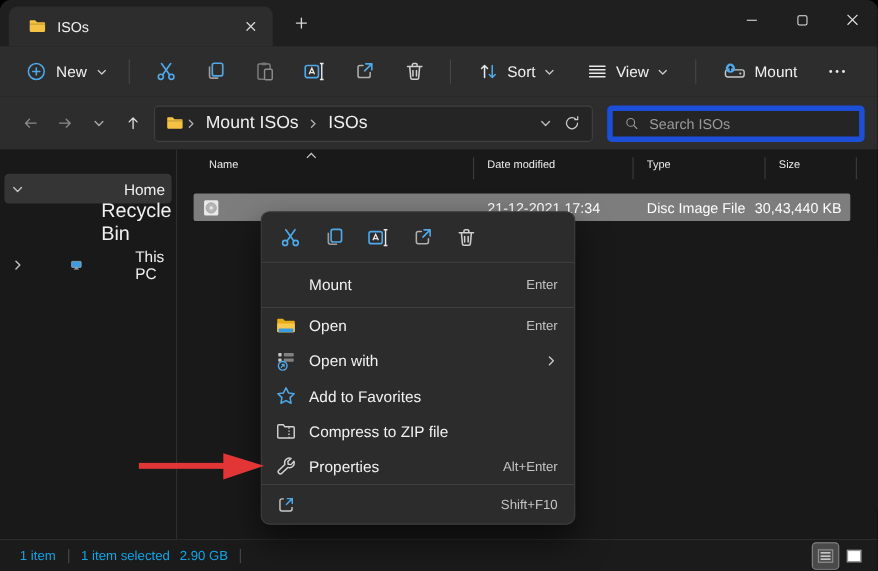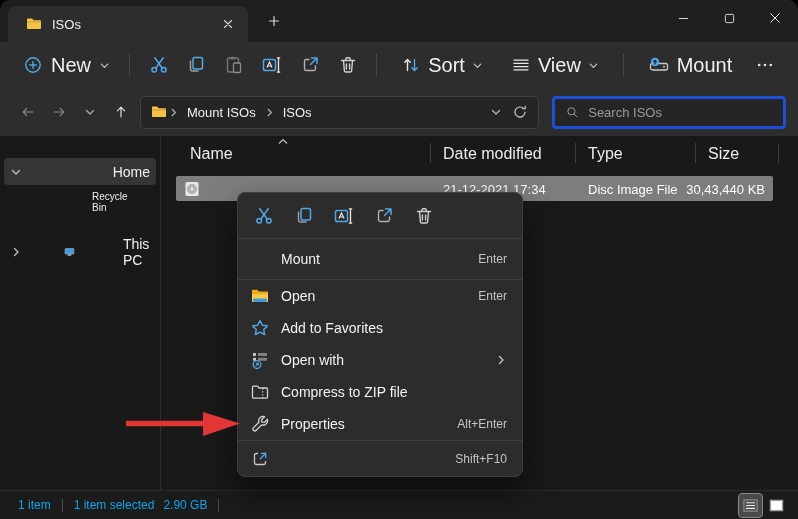--- a/index.html
+++ b/index.html
@@ -15,56 +15,56 @@
   .tab-title { font-size:13px; margin-left:10px; flex:1; color:#f0f0f0; }
   .sq-btn { width:24px; height:24px; display:flex; align-items:center; justify-content:center; border-radius:4px; }
   .newtab { position:absolute; left:262px; top:9px; }
   .win-controls { position:absolute; right:0; top:0; height:36px; display:flex; }
   .win-btn { width:46px; height:36px; display:flex; align-items:center; justify-content:center; }
 
   
   .toolbar { position:absolute; top:42px; left:0; right:0; height:46px; background:var(--chrome-bg,#2d2d2d);
              display:flex; align-items:center; padding:0 14px; }
   .tb-new { display:flex; align-items:center; gap:8px; padding:7px 9px; border-radius:4px; }
-  .tb-label { font-size:20px; color:#f0f0f0; }
+  .tb-label { font-size:14px; color:#f0f0f0; }
   .tb-divider { width:1px; height:22px; background:#474747; margin:0 10px; }
   .tb-icon-btn { width:40px; height:34px; display:flex; align-items:center; justify-content:center; border-radius:4px; margin:0 4px; }
   .tb-group { display:flex; align-items:center; gap:7px; padding:7px 9px; border-radius:4px; margin:0 5px; }
   .ic20 { width:20px; height:20px; }
   .ic16 { width:16px; height:16px; }
   .ic12 { width:12px; height:12px; }
   .chev { width:11px; height:11px; color:#c8c8c8; }
 
   
   .addressbar { position:absolute; top:88px; left:0; right:0; height:48px; background:var(--chrome-bg,#2d2d2d);
                 display:flex; align-items:center; padding:0 12px; }
   .nav-btn { width:31px; height:31px; display:flex; align-items:center; justify-content:center; border-radius:4px; }
   .crumb-box { flex:1; height:33px; background:#252525; border:1px solid #404040; border-radius:4px;
                display:flex; align-items:center; padding:0 6px 0 10px; margin:0 13px 0 4px; }
-  .crumb { font-size:13px; color:#f0f0f0; padding:3px 7px; border-radius:3px; }
+  .crumb { font-size:16px; color:#f0f0f0; padding:3px 7px; border-radius:3px; }
   .crumb-sep { width:11px; height:11px; color:#b0b0b0; margin:0 1px; }
   .crumb-spacer { flex:1; }
-  .search-box { width:234px; height:33px; background:#252525; border:3px solid #1d4ed8; border-radius:4px;
+  .search-box { width:234px; height:33px; background:#252525; border:5px solid #1d4ed8; border-radius:4px;
                 display:flex; align-items:center; padding:0 10px; gap:9px; }
   .search-box input { background:transparent; border:0; outline:0; color:#e8e8e8; font-size:13px; width:100%;
                       font-family:"Liberation Sans", sans-serif; }
   .search-box input::placeholder { color:#9a9a9a; }
 
   
   .content { position:absolute; top:136px; left:0; right:0; bottom:29px; display:flex; background:var(--content-bg,#191919); }
   .sidebar { width:161px; border-right:1px solid #2e2e2e; padding-top:19px; }
   .side-row { display:flex; align-items:center; height:27px; margin:3px 4px; border-radius:4px; padding:0 6px; font-size:14px; color:#f0f0f0;gap:40px; }
   .side-row.selected { background:#353535; }
   .side-chev { width:20px; display:flex; justify-content:center; color:#c0c0c0; }
   .side-icon { width:20px; height:20px; margin:0 8px 0 2px; }
-  .side-sub { padding-left:40px; font-size:10px; }
+  .side-sub { padding-left:40px; font-size:18px; }
   .pin { margin-left:auto; margin-right:6px; width:14px; height:14px; }
 
   .filepane { flex:1; position:relative; }
-  .hdr-cell { position:absolute; top:9px; font-size:16px; color:#ececec; }
+  .hdr-cell { position:absolute; top:9px; font-size:10px; color:#ececec; }
   .hdr-sep { position:absolute; top:7px; width:1px; height:20px; background:#3d3d3d; }
   .sort-caret { position:absolute; left:116px; top:1px; width:12px; height:8px; }
   .file-row { position:absolute; left:15px; top:40px; width:597px; height:25px;
               background:var(--selection-gray,#7d7d7d); border-radius:2px; font-size:13px; color:#fdfdfd; }
   .fr { position:absolute; top:50%; transform:translateY(-50%); white-space:nowrap; }
 
   
   .statusbar { position:absolute; bottom:0; left:0; right:0; height:29px; background:#1b1b1b; border-top:1px solid #2a2a2a;
                display:flex; align-items:center; padding:0 10px 0 18px; font-size:12px; color:#0ea5e9; }
   .sb-div { width:1px; height:13px; background:#4a4a4a; margin:0 11px; }
@@ -326,21 +326,21 @@
           <path d="M4.8 4.8h8.4l-.7 10.6c0 .7-.6 1.2-1.3 1.2H6.8c-.7 0-1.3-.5-1.3-1.2z" fill="#97a0a8"></path>
           <rect x="3.8" y="2.8" width="10.4" height="1.7" rx=".8" fill="#b4bbc2"></rect>
           <circle cx="9" cy="10.3" r="2.7" fill="none" stroke="var(--accent-blue)" stroke-width="1.1"></circle>
           <path d="M9 7.6l1 1-1 1" fill="none" stroke="var(--accent-blue)" stroke-width=".9"></path>
         </svg>
         <span>Recycle Bin</span>
         <svg class="pin" viewBox="0 0 16 16" fill="#c4c4c4">
           <path d="M10.3 1.6 14.4 5.7l-1.5.5-.5 1.4-2.4.9-.5 3.4-2.9-2.9-3.7 3.7-.5-.5 3.7-3.7L3.2 5.6l3.4-.5.9-2.4 1.4-.5z"></path>
         </svg>
       </div>
-      <div class="side-row" style="margin-top:23px">
+      <div class="side-row" style="margin-top:12px">
         <span class="side-chev">
             <svg class="ic12">
               <use href="#i-chev-right"></use>
             </svg>
           </span>
         <svg class="side-icon" viewBox="0 0 20 20">
           <rect x="2" y="3.8" width="16" height="10" rx="1" fill="#3d9be0" stroke="#b9c2ca" stroke-width="1"></rect>
           <path d="M8 13.8h4l.8 2.4H7.2z" fill="#aeb6bd"></path>
           <rect x="5.8" y="16.2" width="8.4" height="1.1" rx=".5" fill="#aeb6bd"></rect>
         </svg>
@@ -436,44 +436,44 @@
       <svg class="ctx-ic" viewBox="0 0 20 20">
         <path d="M2 4.7c0-.6.4-1 1-1h4.2L9 5.5h8c.6 0 1 .4 1 1V15c0 .6-.4 1-1 1H3c-.6 0-1-.4-1-1z" fill="#e8ac18"></path>
         <path d="M2 8.2h16V15c0 .6-.4 1-1 1H3c-.6 0-1-.4-1-1z" fill="#f7c94c"></path>
         <rect x="3.2" y="12.6" width="13.6" height="3.4" rx="1" fill="#3d9be0"></rect>
       </svg>
       <span>Open</span>
       <span class="ctx-shortcut">Enter</span>
     </div>
 
     <div class="ctx-item">
-      <svg class="ctx-ic" viewBox="0 0 20 20" fill="none" stroke="var(--accent-blue)" stroke-width="1.4" stroke-linejoin="round">
-        <path d="M10 2.6l2.3 4.6 5.1.7-3.7 3.6.9 5.1L10 14.2l-4.6 2.4.9-5.1L2.6 7.9l5.1-.7z"></path>
-      </svg>
-      <span>Add to Favorites</span>
-    </div>
-
-    <div class="ctx-item">
       <svg class="ctx-ic" viewBox="0 0 20 20">
         <g fill="#c8c8c8">
             <rect x="3" y="3" width="3" height="3" rx=".6"></rect>
             <rect x="3" y="7.8" width="3" height="3" rx=".6"></rect>
             <rect x="8" y="3" width="9" height="3" rx=".6" opacity=".55"></rect>
             <rect x="8" y="7.8" width="9" height="3" rx=".6" opacity=".55"></rect>
           </g>
         <circle cx="7" cy="14.6" r="3.9" fill="#2c2c2c" stroke="var(--accent-blue)" stroke-width="1.3"></circle>
         <path d="M5.7 15.9l2.6-2.6M8.3 15.2v-1.9h-1.9" fill="none" stroke="var(--accent-blue)" stroke-width="1.1" stroke-linecap="round" stroke-linejoin="round"></path>
       </svg>
       <span>Open with</span>
       <svg class="ctx-sub-arrow">
           <use href="#i-chev-right"></use>
         </svg>
     </div>
 
     <div class="ctx-item">
+      <svg class="ctx-ic" viewBox="0 0 20 20" fill="none" stroke="var(--accent-blue)" stroke-width="1.4" stroke-linejoin="round">
+        <path d="M10 2.6l2.3 4.6 5.1.7-3.7 3.6.9 5.1L10 14.2l-4.6 2.4.9-5.1L2.6 7.9l5.1-.7z"></path>
+      </svg>
+      <span>Add to Favorites</span>
+    </div>
+
+    <div class="ctx-item">
       <svg class="ctx-ic" viewBox="0 0 20 20" fill="none" stroke="#d4d4d4" stroke-width="1.3" stroke-linejoin="round">
         <path d="M2.5 5.2c0-.5.4-1 1-1h4l1.5 1.8h7.5c.6 0 1 .4 1 1v8.2c0 .5-.4 1-1 1h-13c-.6 0-1-.4-1-1z"></path>
         <path d="M12.7 6.4v1.3M12.7 9.3v1.3M12.7 12.2v1.3M12.7 15v1" stroke-width="1.2"></path>
       </svg>
       <span>Compress to ZIP file</span>
     </div>
 
 
     <div class="ctx-item">
       <svg class="ctx-ic" viewBox="0 0 20 20" fill="none" stroke="#d4d4d4" stroke-width="1.3" stroke-linejoin="round">

